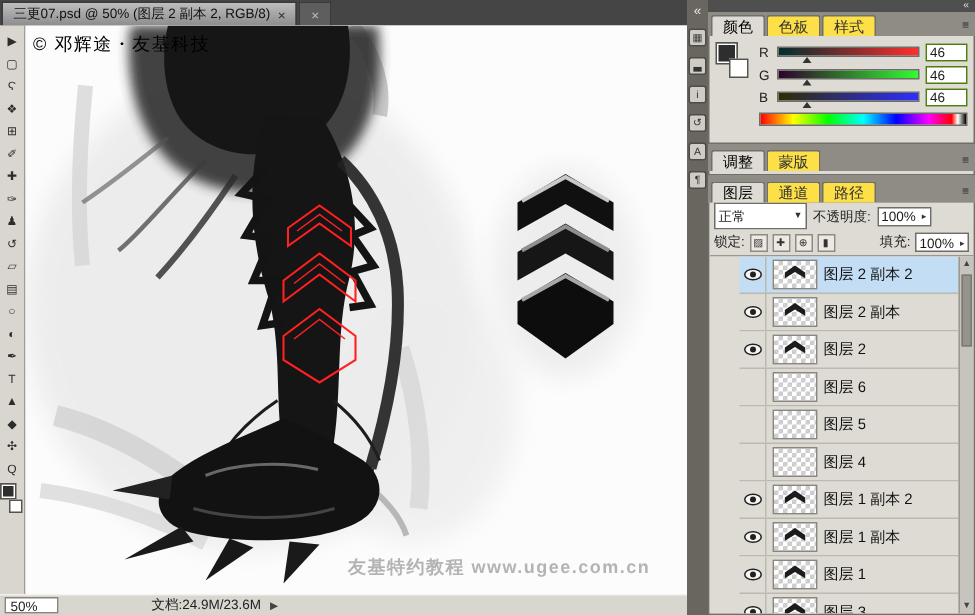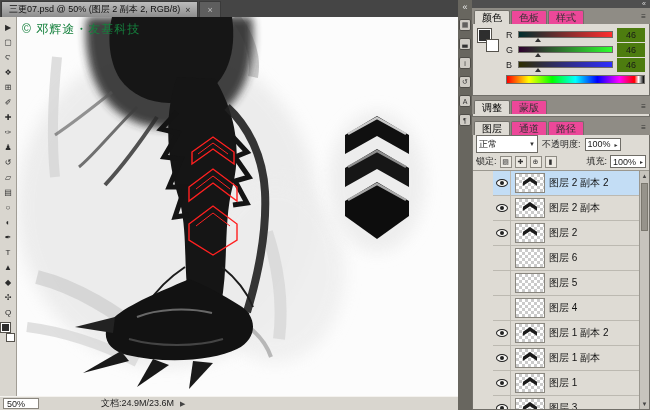--- a/index.html
+++ b/index.html
@@ -35,21 +35,21 @@
   .fg-swatch { position:absolute; left:1px; top:0; width:9px; height:9px; background:#2e2e2e;
     border:1px solid #fff; outline:1px solid #55524c; }
   .bg-swatch { position:absolute; right:1px; bottom:1px; width:9px; height:9px; background:#ffffff;
     border:1px solid #55524c; }
 
   
   #canvas {
     position:absolute; left:17px; top:17px; width:441px; height:379px;
     background:#fcfcfc; overflow:hidden;
   }
-  .watermark-top { position:absolute; left:5px; top:4px; color:#15803d; font-size:12px;
+  .watermark-top { position:absolute; left:5px; top:4px; color:#000000; font-size:12px;
     letter-spacing:1px; white-space:nowrap; }
   .watermark-bottom { position:absolute; left:215px; top:353px; color:#b4b4b4; font-size:12px;
     font-weight:bold; letter-spacing:1px; white-space:nowrap; }
 
   
   #statusbar {
     position:absolute; left:0; top:396px; width:458px; height:14px;
     background:#d9d6cf; border-top:1px solid #f4f2ee;
     display:flex; align-items:center; font-size:9px; color:#222;
   }
@@ -72,21 +72,21 @@
   #panels {
     position:absolute; left:472px; top:0; width:178px; height:410px;
     background:#8f8c85; display:flex; flex-direction:column;
   }
   .panel-top-strip { height:8px; background:#4f4f4f; position:relative; }
   .panel-top-strip span { position:absolute; right:4px; top:0; color:#ddd; font-size:7px; }
 
   .panel-tabs { height:16px; display:flex; align-items:flex-end; gap:1px; padding-left:2px;
     background:#8f8c85; position:relative; }
   .ptab { padding:0 7px; font-size:10px; height:14px; display:flex; align-items:center;
-    background:#ec4899; color:#333; border:1px solid #716f69; border-bottom:none;
+    background:#fde047; color:#333; border:1px solid #716f69; border-bottom:none;
     border-radius:2px 2px 0 0; white-space:nowrap; }
   .ptab.active { background:#dedbd4; color:#000; }
   .panel-menu { position:absolute; right:4px; top:4px; font-size:8px; color:#2e2e2e; }
 
   .panel-body { background:#dedbd4; border:1px solid #716f69; border-top:none; }
 
   
   #color-body { height:72px; display:flex; padding:4px 4px 2px 4px; gap:5px; }
   .color-swatches { width:24px; height:26px; position:relative; flex:none; }
   .color-fg { position:absolute; left:1px; top:1px; width:13px; height:13px; background:#2e2e2e;
@@ -95,21 +95,21 @@
     border:1px solid #55524c; }
   .color-right { flex:1; display:flex; flex-direction:column; gap:2px; }
   .channel-row { display:flex; align-items:center; gap:4px; height:13px; }
   .channel-label { width:8px; font-size:9px; color:#222; }
   .channel-slider { flex:1; height:7px; border:1px solid #6f6d67; position:relative; }
   .slider-marker { position:absolute; left:17%; top:6px; width:0; height:0;
     border-left:3px solid transparent; border-right:3px solid transparent; border-bottom:4px solid #333; }
   #slider-r { background:linear-gradient(to right, rgb(0,46,46), rgb(255,46,46)); }
   #slider-g { background:linear-gradient(to right, rgb(46,0,46), rgb(46,255,46)); }
   #slider-b { background:linear-gradient(to right, rgb(46,46,0), rgb(46,46,255)); }
-  .channel-value { width:28px; height:12px; background:#fff; border:7px solid #4d7c0f;
+  .channel-value { width:28px; height:12px; background:#fff; border:1px solid #4d7c0f;
     font-size:9px; padding:0 2px; display:flex; align-items:center; }
   .spectrum { height:9px; margin-top:2px; border:1px solid #6f6d67;
     background:linear-gradient(to right,#ff0000,#ffff00 16%,#00ff00 33%,#00ffff 50%,#0000ff 66%,#ff00ff 82%,#ff0000 93%,#ffffff 96%,#000000); }
 
   
   #adjust-body { height:3px; }
   .panel-gap { height:2px; background:#8f8c85; }
 
   
   #layers-group { flex:1; display:flex; flex-direction:column; }
@@ -293,20 +293,21 @@
     <g>
       <path d="M328,118 L360,99 L392,118 L392,137 L360,119 L328,137 Z" fill="#101010"></path>
       <path d="M331,117 L360,101 L389,117" stroke="#c9c9c9" stroke-width="2.5" fill="none"></path>
       <path d="M328,151 L360,132 L392,151 L392,170 L360,152 L328,170 Z" fill="#161616"></path>
       <path d="M331,150 L360,134 L389,150" stroke="#8f8f8f" stroke-width="2.5" fill="none"></path>
       <path d="M328,184 L360,165 L392,184 L392,199 L360,222 L328,199 Z" fill="#0d0d0d"></path>
       <path d="M331,183 L360,167 L389,183" stroke="#a8a8a8" stroke-width="2.5" fill="none"></path>
     </g>
   </svg>
   <div class="watermark-top">© 邓辉途・友基科技</div>
+  <div class="watermark-bottom">友基特约教程 www.ugee.com.cn</div>
 </div>
 
 <div id="statusbar">
   <div class="zoom-box">
     <span>50%</span>
   </div>
   <span class="doc-info">文档:24.9M/23.6M</span>
   <span class="status-arrow">▶</span>
 </div>
 

